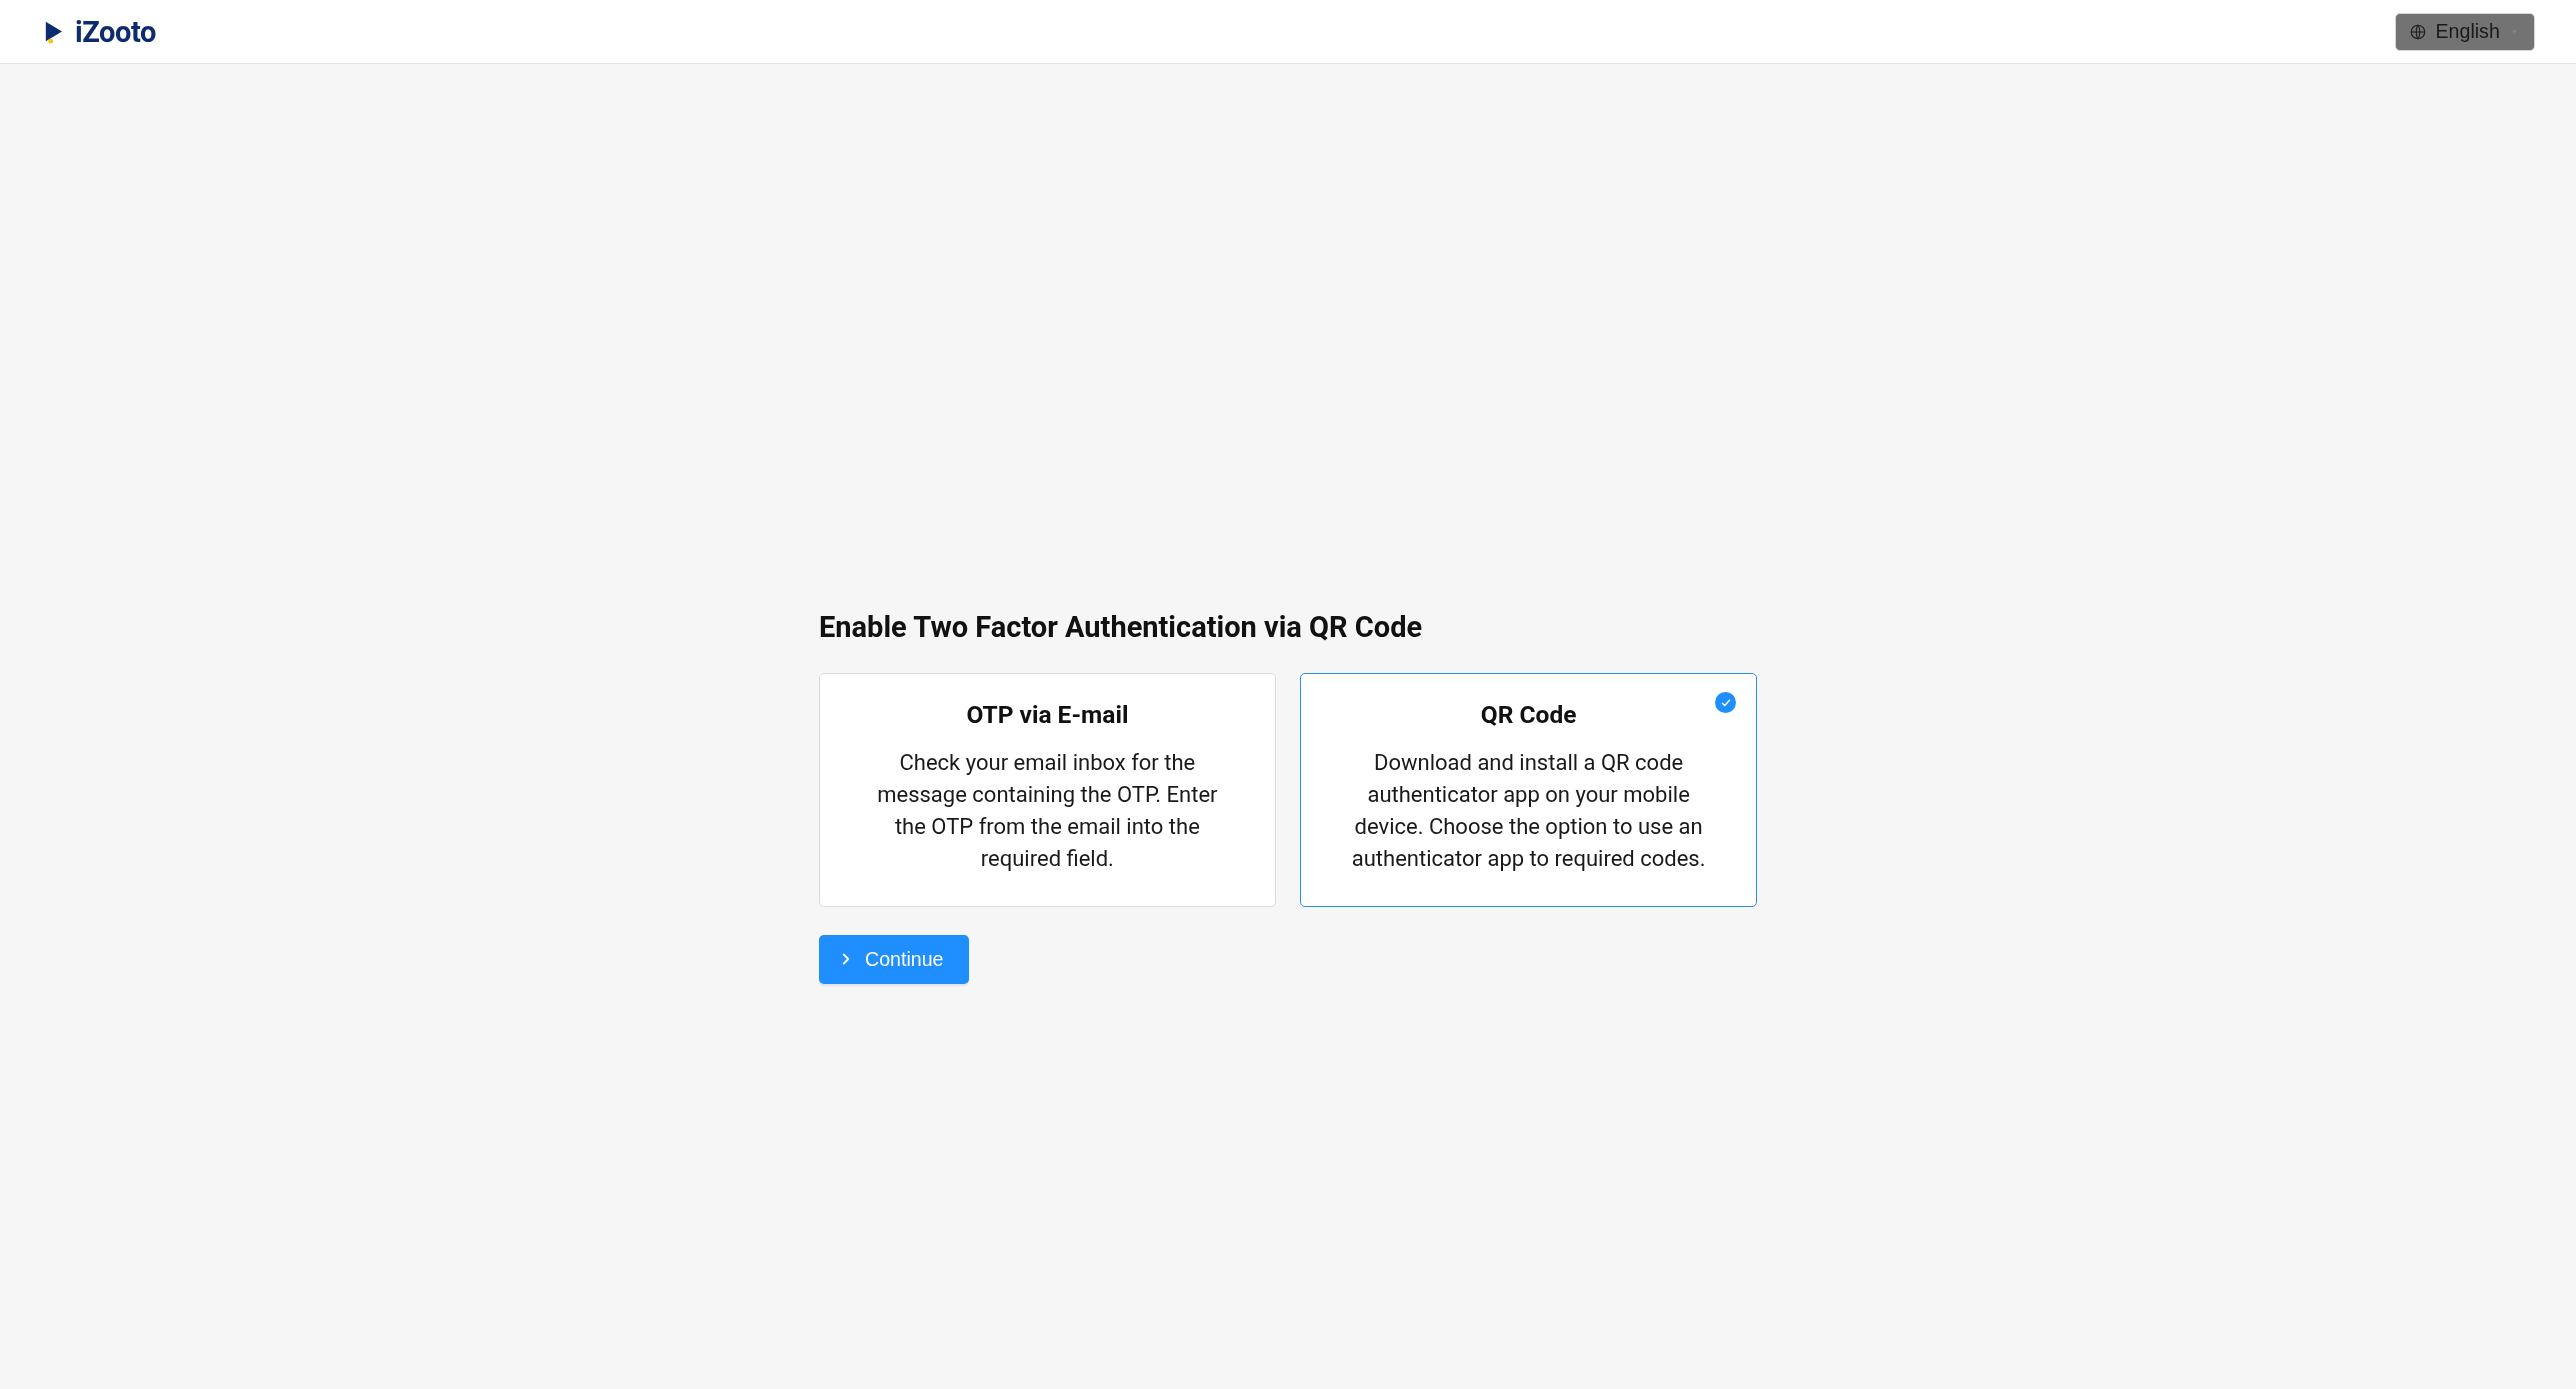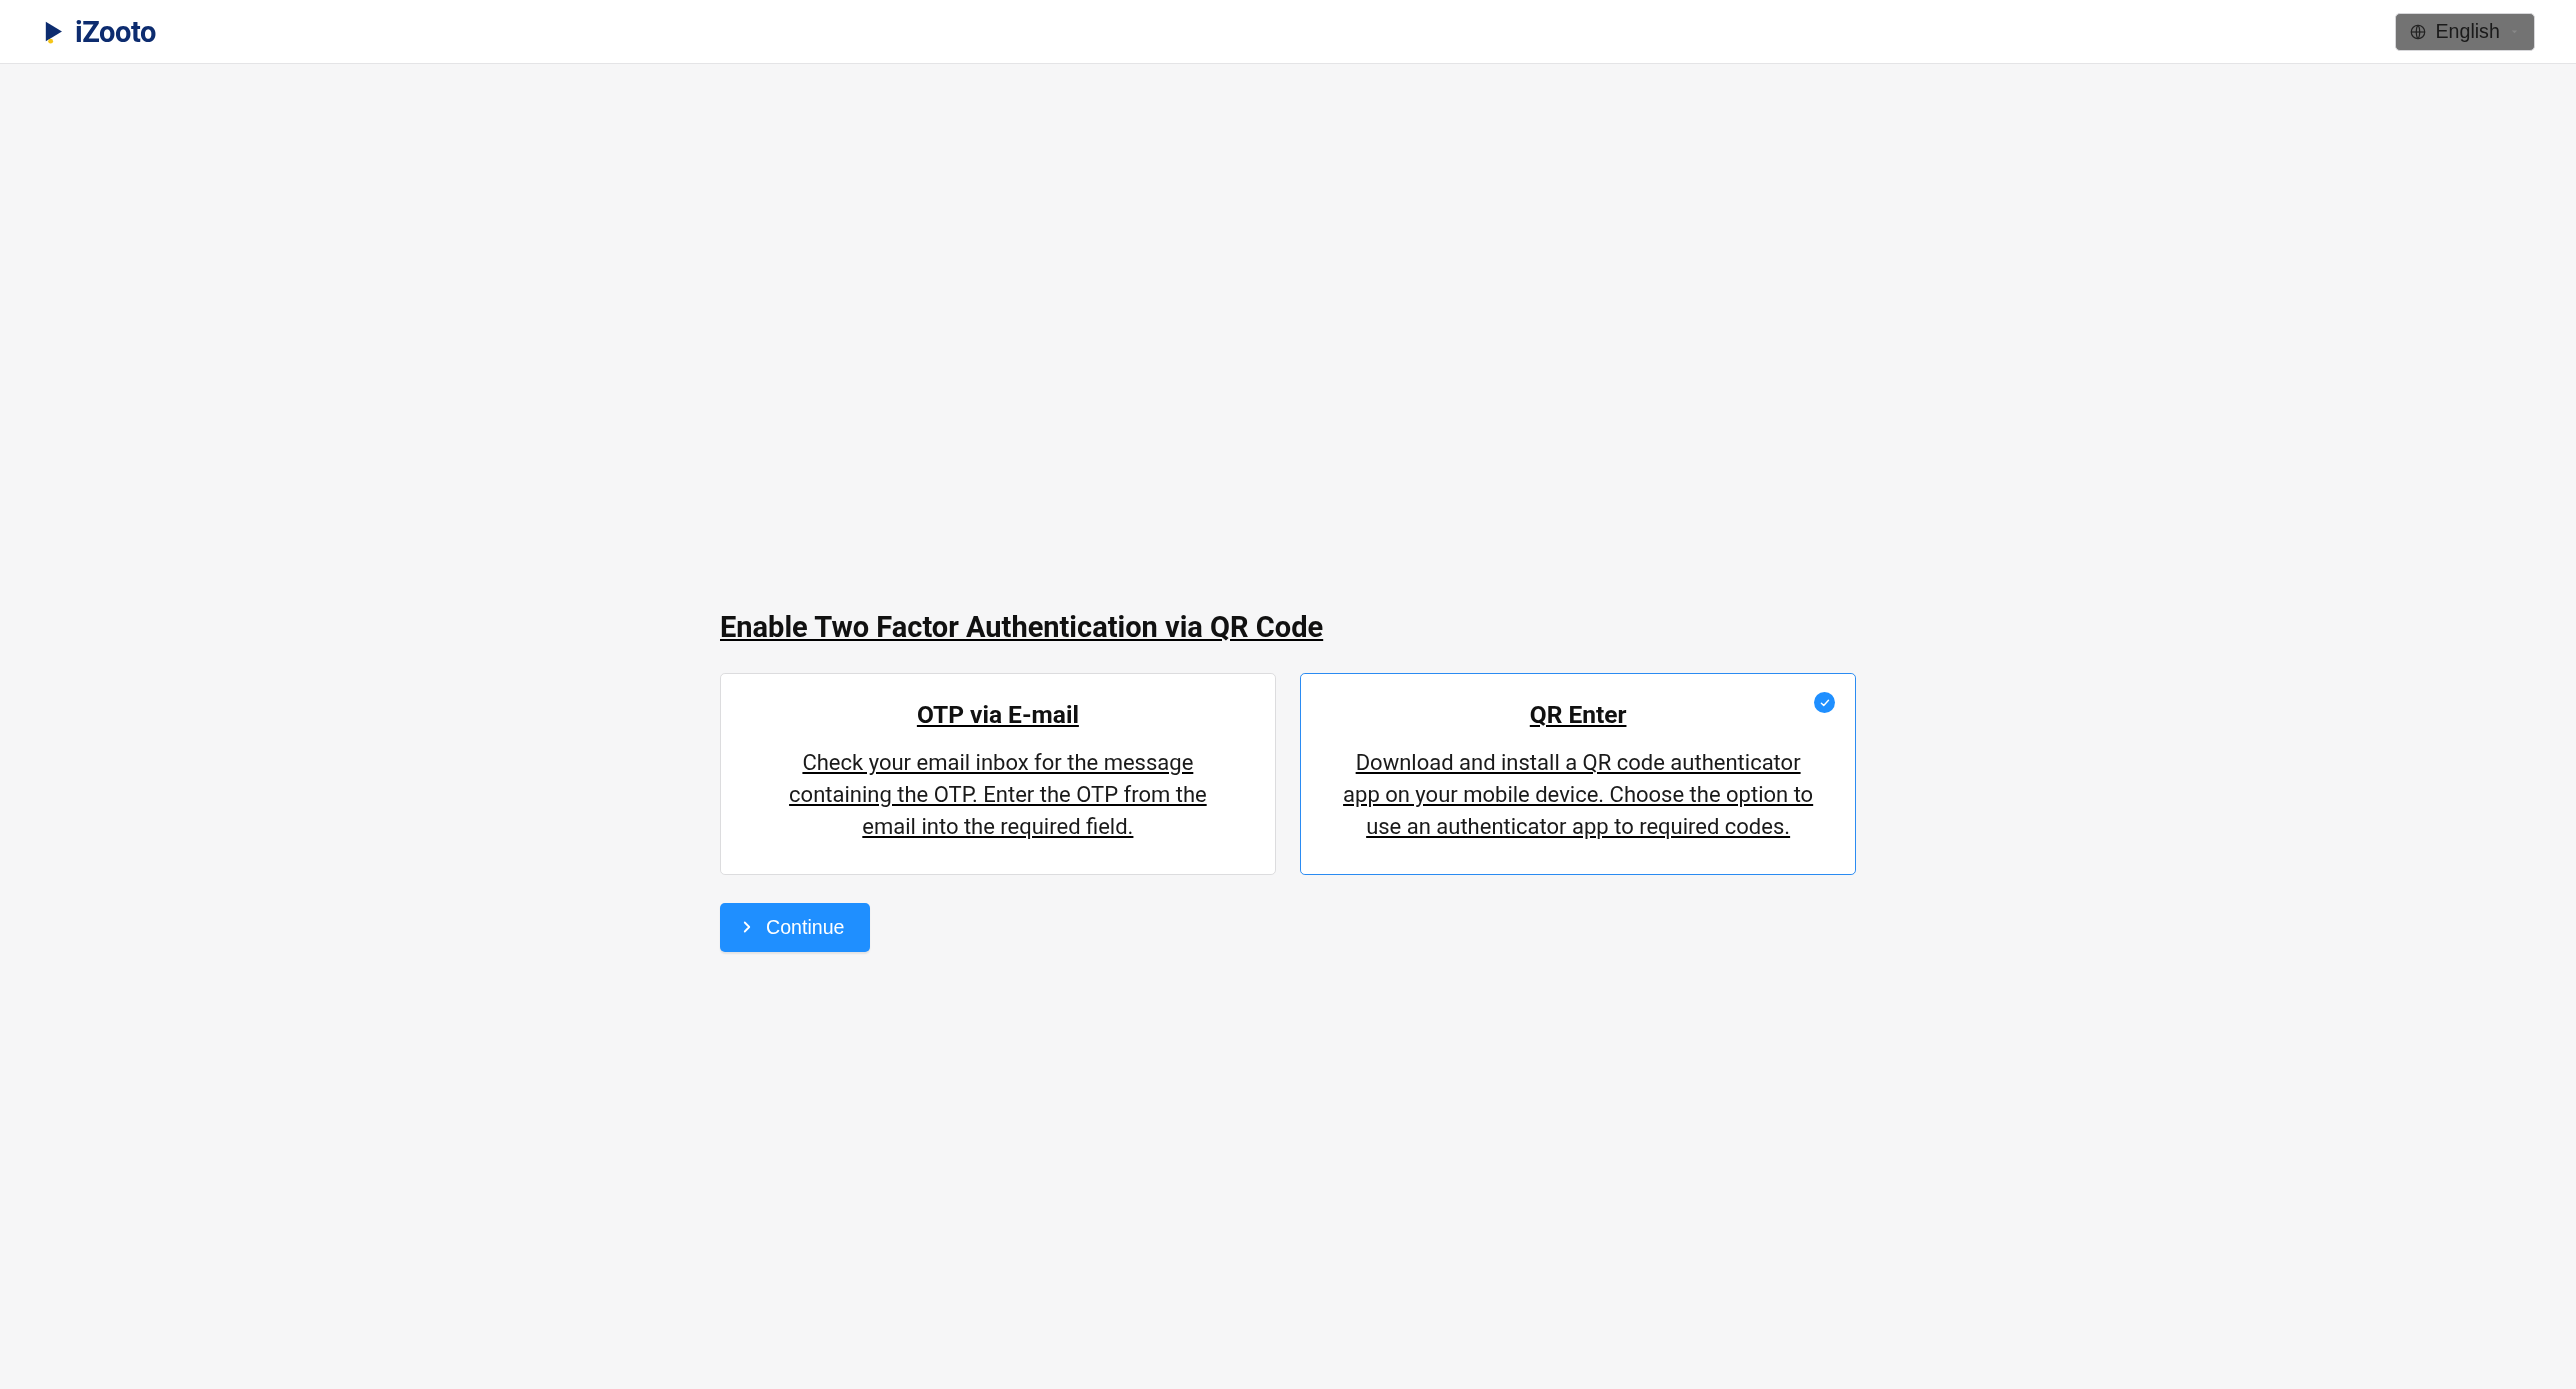--- a/index.html
+++ b/index.html
@@ -56,22 +56,21 @@
     color:#888;
   }
 
   
   .main {
     display: flex;
     justify-content: center;
     padding-top: 546px;
   }
   .content {
-    width: 1136px;
-    text-decoration: underline;
+    width: 938px;
   }
   .page-title {
     font-size: 29px;
     font-weight: 700;
     color: #111;
     margin-bottom: 29px;
   }
 
   .cards {
     display: flex;
@@ -171,21 +170,21 @@
         <div class="card-title">OTP via E-mail</div>
         <div class="card-desc">Check your email inbox for the message containing the OTP. Enter the OTP from the email into the required field.</div>
       </div>
 
       <div class="card selected">
         <span class="check-badge">
           <svg width="11.4" height="11.4" viewBox="0 0 24 24" fill="none" stroke="#fff" stroke-width="3" stroke-linecap="round" stroke-linejoin="round">
             <polyline points="5 13 10 18 20 7"></polyline>
           </svg>
         </span>
-        <div class="card-title">QR Enter</div>
+        <div class="card-title">QR Code</div>
         <div class="card-desc">Download and install a QR code authenticator app on your mobile device. Choose the option to use an authenticator app to required codes.</div>
       </div>
     </div>
 
     <button class="continue-btn">
       <span style="display:inline-flex;">
         <svg width="18" height="18" viewBox="0 0 24 24" fill="none" stroke="#fff" stroke-width="2.4" stroke-linecap="round" stroke-linejoin="round">
           <polyline points="9 6 15 12 9 18"></polyline>
         </svg>
       </span>

